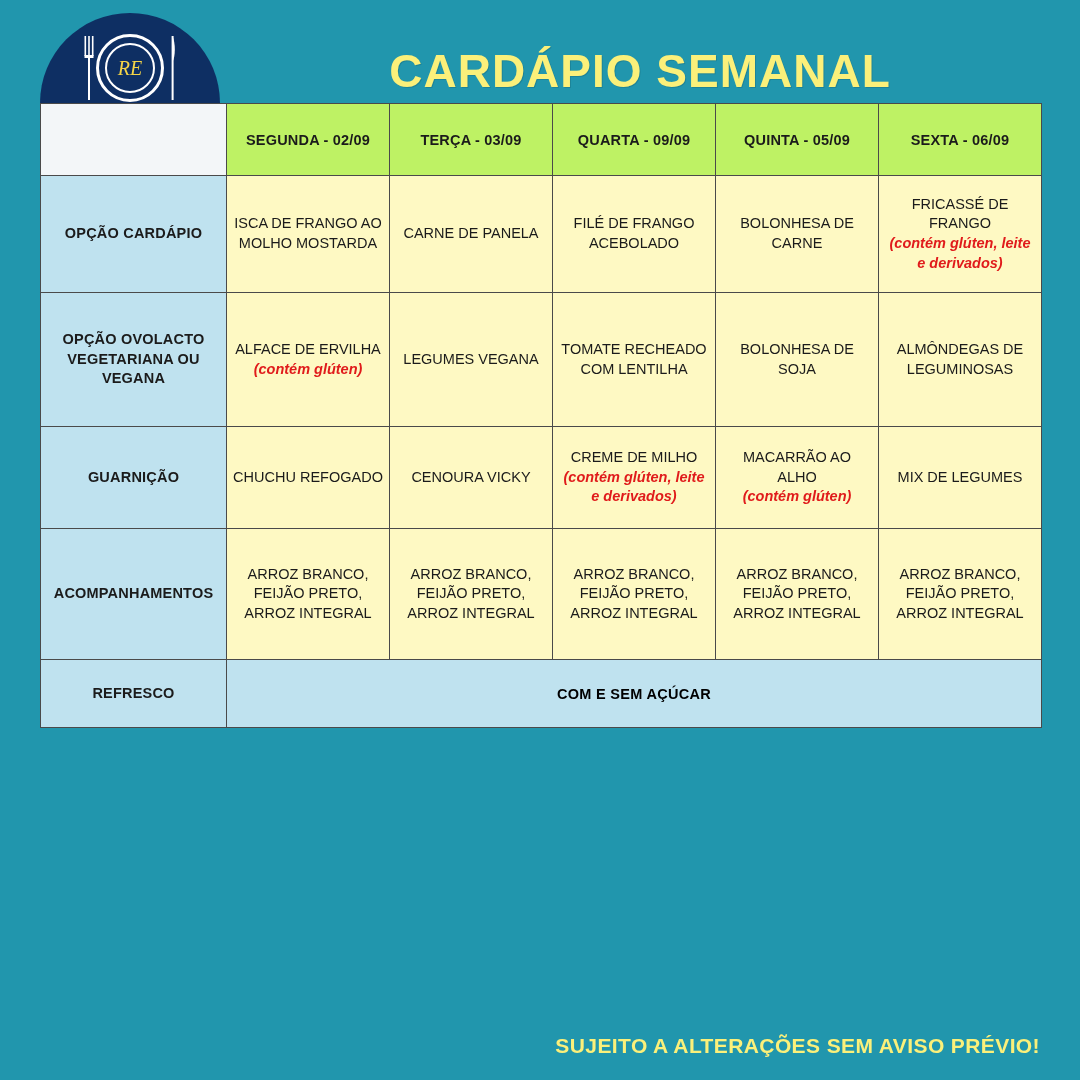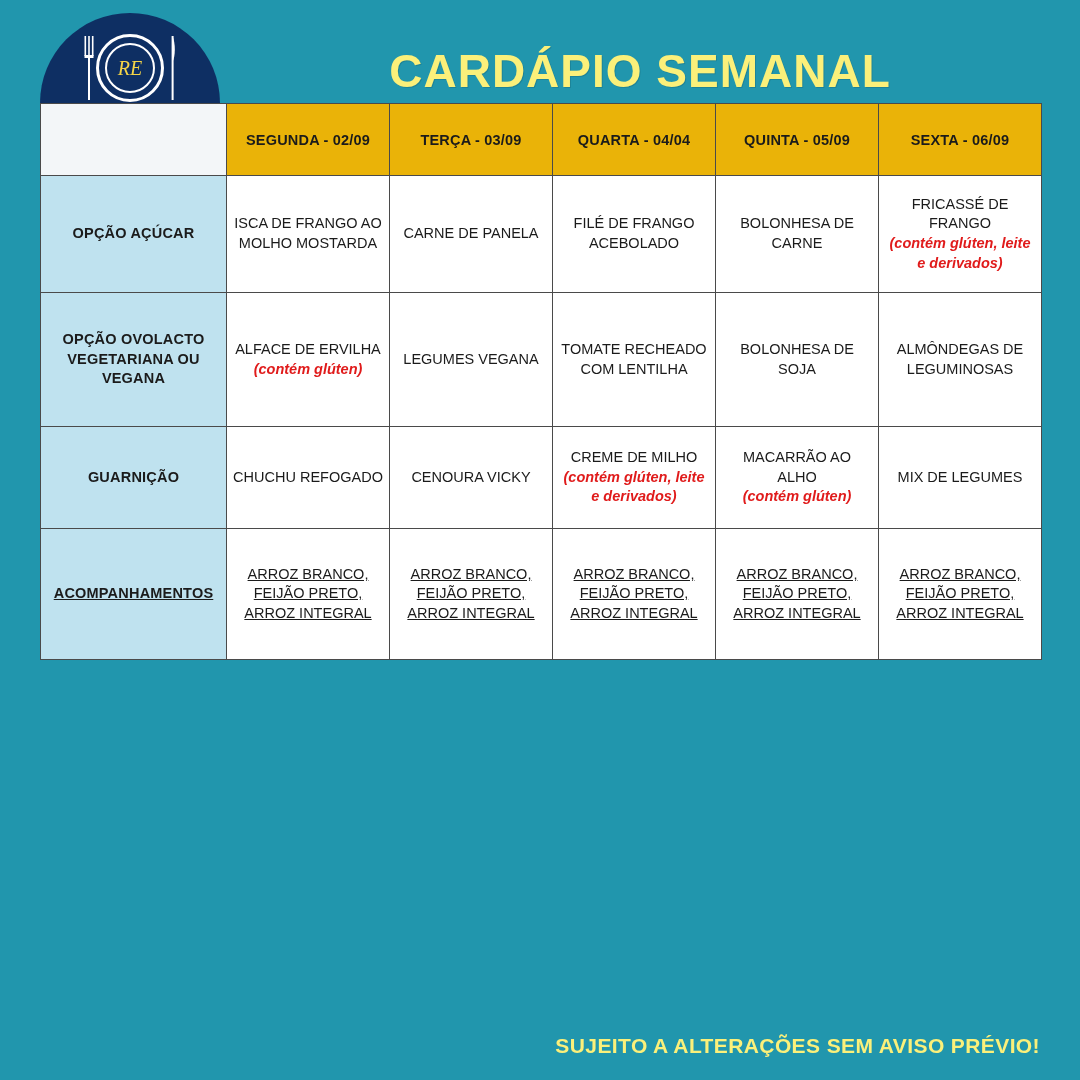--- a/index.html
+++ b/index.html
@@ -134,51 +134,51 @@
   }
   .col-label { width: 186px; }
   .col-day   { width: 163px; }
 
   th.corner {
     background: #f3f6f8;
     border-left-color: transparent;
     border-top-color: transparent;
   }
   th.dayhead {
-    background: #eab308;
+    background: #bef264;
     color: #1b1b1b;
     font-size: 14.5px;
     font-weight: bold;
     letter-spacing: 0.2px;
     height: 72px;
   }
   td.rowlabel {
     background: #bfe2ef;
     color: #1b1b1b;
     font-size: 14.5px;
     font-weight: bold;
     letter-spacing: 0.2px;
     line-height: 1.35;
   }
   td.cell {
-    background: #ffffff;
+    background: #fef9c3;
     color: #1b1b1b;
     font-size: 14.5px;
     line-height: 1.35;
   }
   .warn {
     color: #e01b1b;
     font-style: italic;
     font-weight: bold;
     display: block;
   }
   .r1 td, .r1 th { height: 117px; }
   .r2 td { height: 134px; }
   .r3 td { height: 102px; }
-  .r4 td { height: 131px; text-decoration: underline; }
+  .r4 td { height: 131px; }
   .r5 td { height: 131px; }
   .r6 td { height: 131px; }
   .r7 td { height: 68px; }
 
   td.refresco {
     background: #bfe2ef;
     font-size: 14.5px;
     font-weight: bold;
     letter-spacing: 0.3px;
   }
@@ -232,28 +232,28 @@
           <col class="col-day">
           <col class="col-day">
           <col class="col-day">
           <col class="col-day">
       </colgroup>
       <thead>
         <tr>
           <th class="corner"></th>
           <th class="dayhead">SEGUNDA - 02/09</th>
           <th class="dayhead">TERÇA - 03/09</th>
-          <th class="dayhead">QUARTA - 04/04</th>
+          <th class="dayhead">QUARTA - 09/09</th>
           <th class="dayhead">QUINTA - 05/09</th>
           <th class="dayhead">SEXTA - 06/09</th>
         </tr>
       </thead>
       <tbody>
         <tr class="r1">
-          <td class="rowlabel">OPÇÃO AÇÚCAR</td>
+          <td class="rowlabel">OPÇÃO CARDÁPIO</td>
           <td class="cell">
             <span>ISCA DE FRANGO AO MOLHO MOSTARDA</span>
           </td>
           <td class="cell">
             <span>CARNE DE PANELA</span>
           </td>
           <td class="cell">
             <span>FILÉ DE FRANGO ACEBOLADO</span>
           </td>
           <td class="cell">
@@ -320,18 +320,22 @@
           <td class="cell">
             <span>ARROZ BRANCO, FEIJÃO PRETO, ARROZ INTEGRAL</span>
           </td>
           <td class="cell">
             <span>ARROZ BRANCO, FEIJÃO PRETO, ARROZ INTEGRAL</span>
           </td>
         </tr>
 
 
 
+        <tr class="r7">
+          <td class="rowlabel">REFRESCO</td>
+          <td class="refresco" colspan="5">COM E SEM AÇÚCAR</td>
+        </tr>
       </tbody>
     </table>
   </div>
 
   <div class="footer">SUJEITO A ALTERAÇÕES SEM AVISO PRÉVIO!</div>
 </div>
 
 </body></html>

